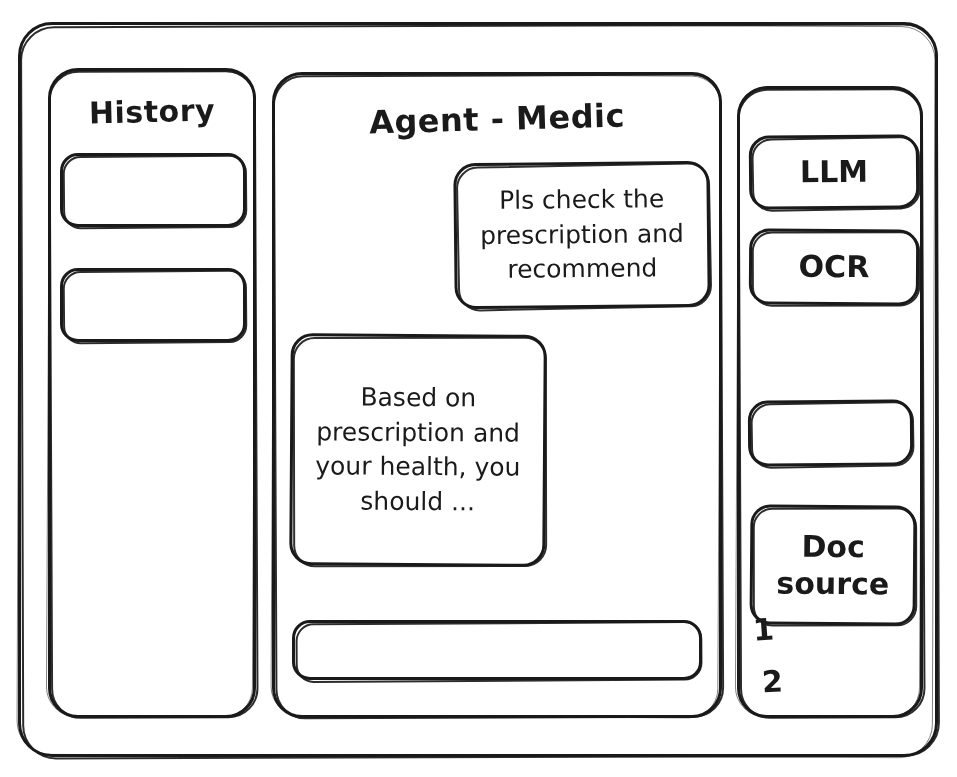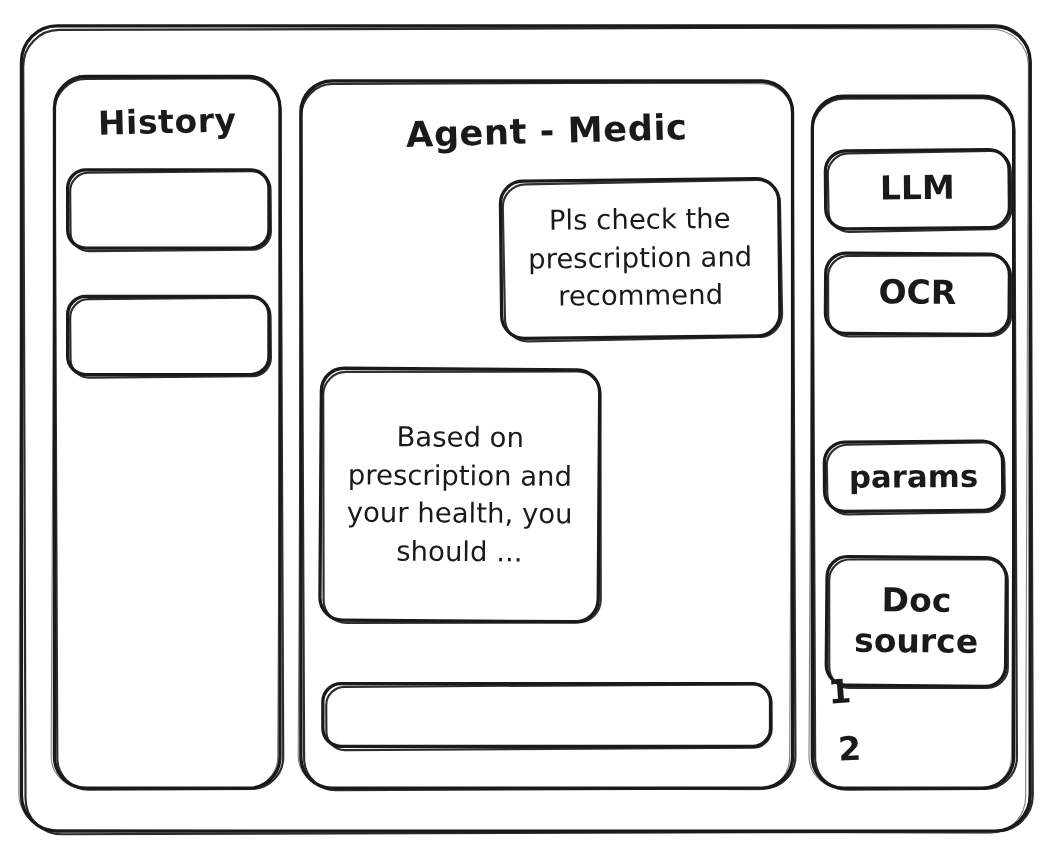--- a/index.html
+++ b/index.html
@@ -284,21 +284,20 @@
 
   <div class="sketch-box tool-box" id="tool-ocr">
     <div class="edge e1"></div>
     <div class="edge e2"></div>
     <span class="tool-text">OCR</span>
   </div>
 
   <div class="sketch-box tool-box" id="tool-params">
     <div class="edge e1"></div>
     <div class="edge e2"></div>
-    <span class="tool-text">params</span>
   </div>
 
   <div class="sketch-box tool-box" id="tool-doc-source">
     <div class="edge e1"></div>
     <div class="edge e2"></div>
     <span class="tool-text">Doc source</span>
   </div>
 
   <div class="doc-index" id="doc-index-1">1</div>
   <div class="doc-index" id="doc-index-2">2</div>

